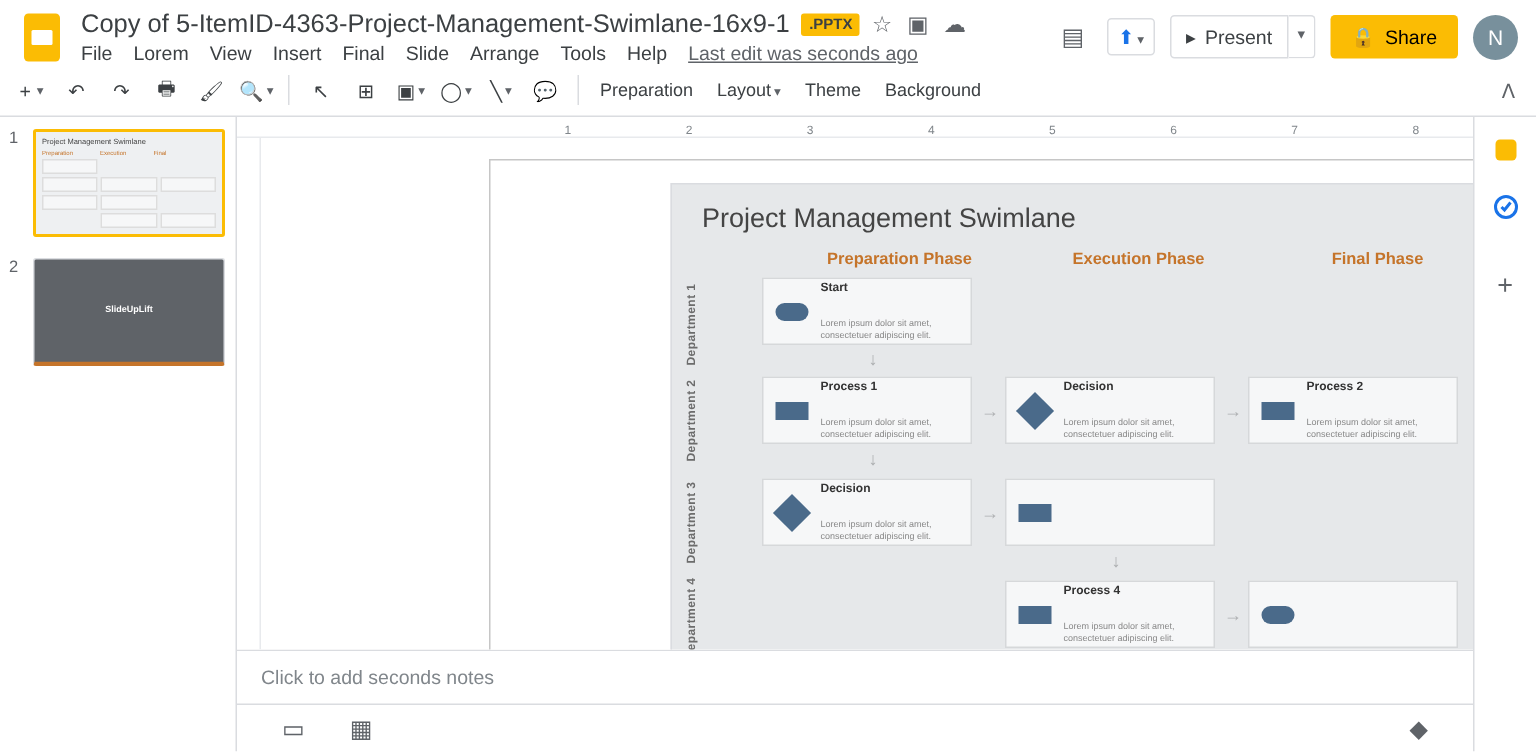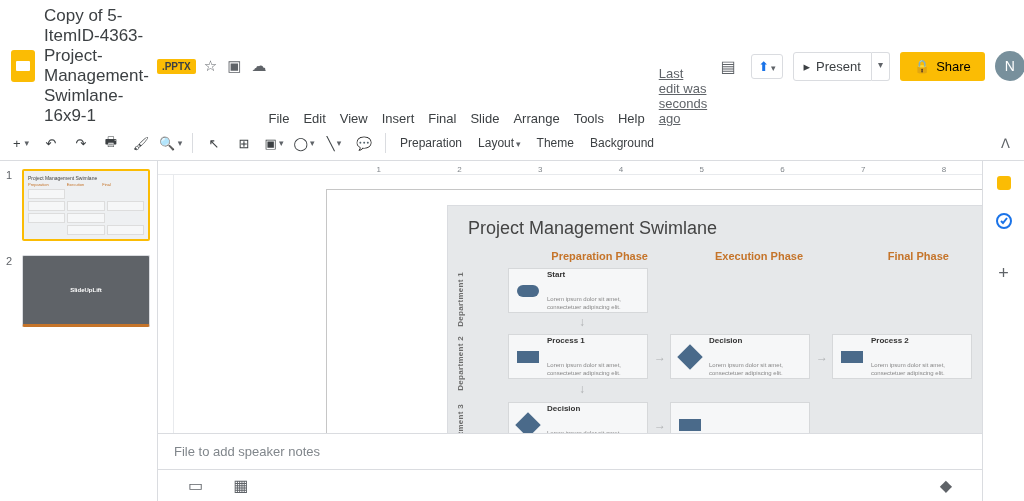--- a/index.html
+++ b/index.html
@@ -1,19 +1,19 @@
 <!DOCTYPE html>
 <html><head>
 <meta charset="utf-8">
 <style>
 * { margin: 0; padding: 0; box-sizing: border-box; font-family: Arial, "Helvetica Neue", sans-serif; }
 body { width: 1024px; height: 501px; overflow: hidden; background: #fff; display: flex; flex-direction: column; }
 .header { display: flex; align-items: center; padding: 6px 12px 0 10px; gap: 8px; }
 .logo { width: 36px; height: 36px; display:flex; align-items:center; justify-content:center;}
-.title-area { flex: 1; display: flex; flex-direction: row; gap: 2px; }
+.title-area { flex: 1; display: flex; flex-direction: column; gap: 2px; }
 .title-row { display: flex; align-items: center; gap: 8px; }
 .doc-title { font-size: 17px; color: #3c4043; }
 .badge { background: #fbbc04; color: #3c4043; font-size: 10px; font-weight: bold; padding: 2px 5px; border-radius: 2px; }
 .title-icons { display: flex; gap: 10px; color: #5f6368; }
 .title-icons span{font-size:15px;}
 .menu-row { display: flex; align-items: flex-end; gap: 14px; font-size: 13px; color: #3c4043; }
 .last-edit { color: #5f6368; text-decoration: underline; }
 .header-right { display: flex; align-items: center; gap: 10px; }
 .comment-btn { width: 26px; height: 26px; display:flex;align-items:center;justify-content:center;color:#5f6368;font-size:16px;}
 .arrow-btn { border:1px solid #dadce0; border-radius:3px; padding:4px 6px; color:#1a73e8; font-size:13px;}
@@ -81,21 +81,21 @@
       <span class="doc-title">Copy of 5-ItemID-4363-Project-Management-Swimlane-16x9-1</span>
       <span class="badge">.PPTX</span>
       <div class="title-icons">
         <span>☆</span>
         <span>▣</span>
         <span>☁</span>
       </div>
     </div>
     <div class="menu-row">
       <span>File</span>
-      <span>Edit</span>
+      <span>Lorem</span>
       <span>View</span>
       <span>Insert</span>
       <span>Final</span>
       <span>Slide</span>
       <span>Arrange</span>
       <span>Tools</span>
       <span>Help</span>
       <span class="last-edit">Last edit was seconds ago</span>
     </div>
   </div>
@@ -274,21 +274,21 @@
           <div class="arrow" style="left:124px;top:109px">↓</div>
           <div class="arrow" style="left:202px;top:144px">→</div>
           <div class="arrow" style="left:364px;top:144px">→</div>
           <div class="arrow" style="left:124px;top:176px">↓</div>
           <div class="arrow" style="left:202px;top:212px">→</div>
           <div class="arrow" style="left:286px;top:244px">↓</div>
           <div class="arrow" style="left:364px;top:280px">→</div>
         </div>
       </div>
     </div>
-    <div class="notes">File to add speaker notes</div>
+    <div class="notes">Click to add seconds notes</div>
     <div class="bottom-bar">
       <span>▭</span>
       <span>▦</span>
       <span style="margin-left:auto">◆</span>
     </div>
   </div>
 </div>
 <div class="right-panel">
   <div class="rp-icon">
         <svg width="18" height="18">

